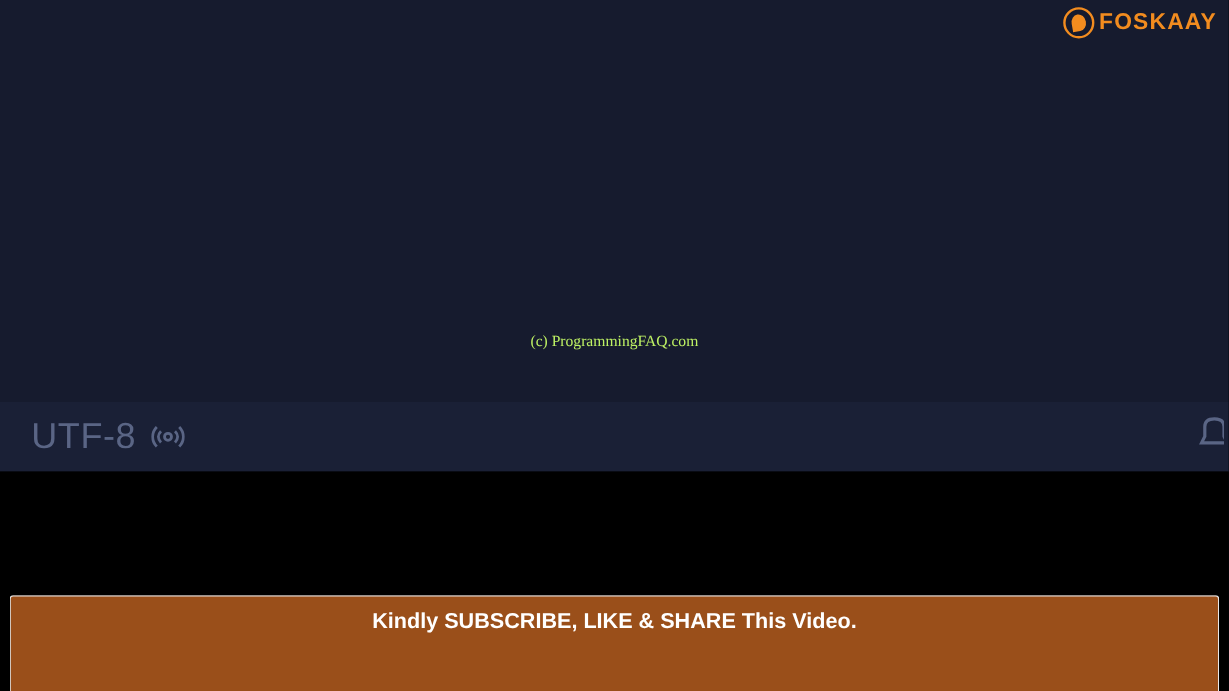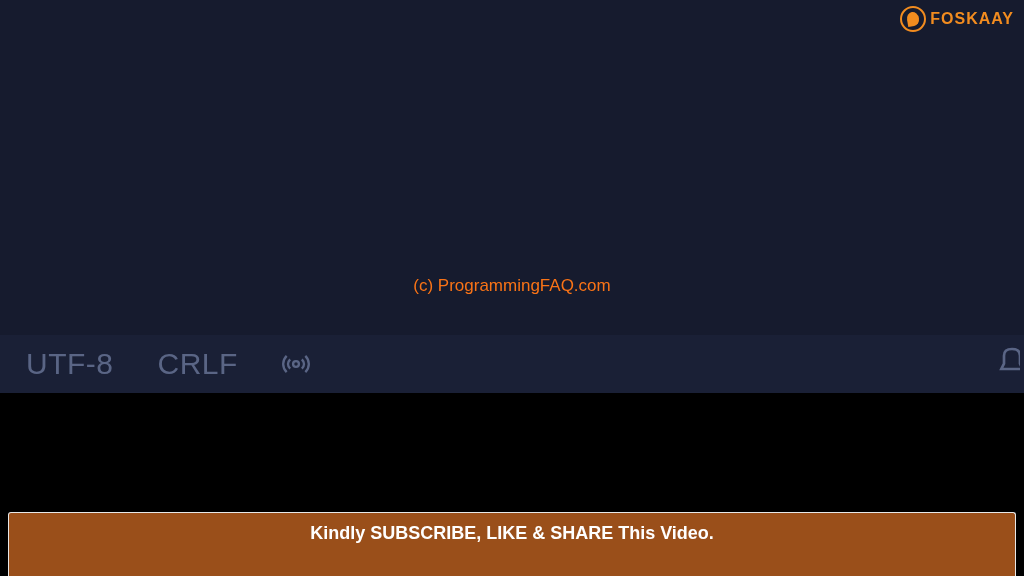--- a/index.html
+++ b/index.html
@@ -31,48 +31,49 @@
     }
     .brand-inner {
       width: 12px; height: 14px;
       background: #f28c1f;
       border-radius: 50% 50% 50% 0;
       transform: rotate(-10deg);
     }
     .brand-text {
       color: #f28c1f;
       font-weight: 700;
-      font-size: 16px;
+      font-size: 19px;
       letter-spacing: 1px;
     }
 
     .watermark {
       position: absolute;
       left: 50%;
       top: 276px;
       transform: translateX(-50%);
-      color: #f97316;
-      font-size: 17px;
+      color: #bef264;
+      font-size: 13px;
+      font-family: Liberation Serif, serif;
     }
 
     .status-bar {
       position: absolute;
       top: 335px;
       left: 0; right: 0;
       height: 58px;
       background: #1a2036;
       display: flex;
       align-items: center;
       overflow: hidden;
     }
     .status-item {
       color: #5a6585;
       font-size: 30px;
       font-weight: 400;
-      padding: 0 22px;
+      padding: 0 6px;
       display: flex;
       align-items: center;
       gap: 10px;
       white-space: nowrap;
       letter-spacing: 0.5px;
       cursor: pointer;
     }
     .status-item:first-child { padding-left: 26px; }
     .status-icon-svg { width: 28px; height: 28px; flex-shrink: 0; }
     .status-icon-svg path, .status-icon-svg circle, .status-icon-svg line {
@@ -84,21 +85,21 @@
       top: 393px;
       left: 0; right: 0;
       bottom: 0;
       background: #000;
     }
 
     .cta-banner {
       position: absolute;
       left: 8px; right: 8px;
       bottom: 0;
-      height: 64px;
+      height: 80px;
       background: #9a4f1a;
       border: 1px solid #e8e8e8;
       border-bottom: none;
       border-radius: 3px 3px 0 0;
       color: #fff;
       text-align: center;
       padding: 8px 12px 4px;
       font-size: 18px;
       font-weight: 600;
       line-height: 1.35;
@@ -126,23 +127,20 @@
     <span class="brand-text">FOSKAAY</span>
   </div>
   <div class="watermark">(c) ProgrammingFAQ.com</div>
 </div>
 
 <div class="status-bar">
   <div class="status-item">
     <span>UTF-8</span>
   </div>
   <div class="status-item">
-    <span>CRLF</span>
-  </div>
-  <div class="status-item">
     <svg class="status-icon-svg" viewBox="0 0 24 24">
       <circle cx="12" cy="12" r="2.5"></circle>
       <path d="M7 8 C4.5 10.5 4.5 13.5 7 16"></path>
       <path d="M17 8 C19.5 10.5 19.5 13.5 17 16"></path>
       <path d="M4 5 C0 9 0 15 4 19"></path>
       <path d="M20 5 C24 9 24 15 20 19"></path>
     </svg>
   </div>
 </div>
 

